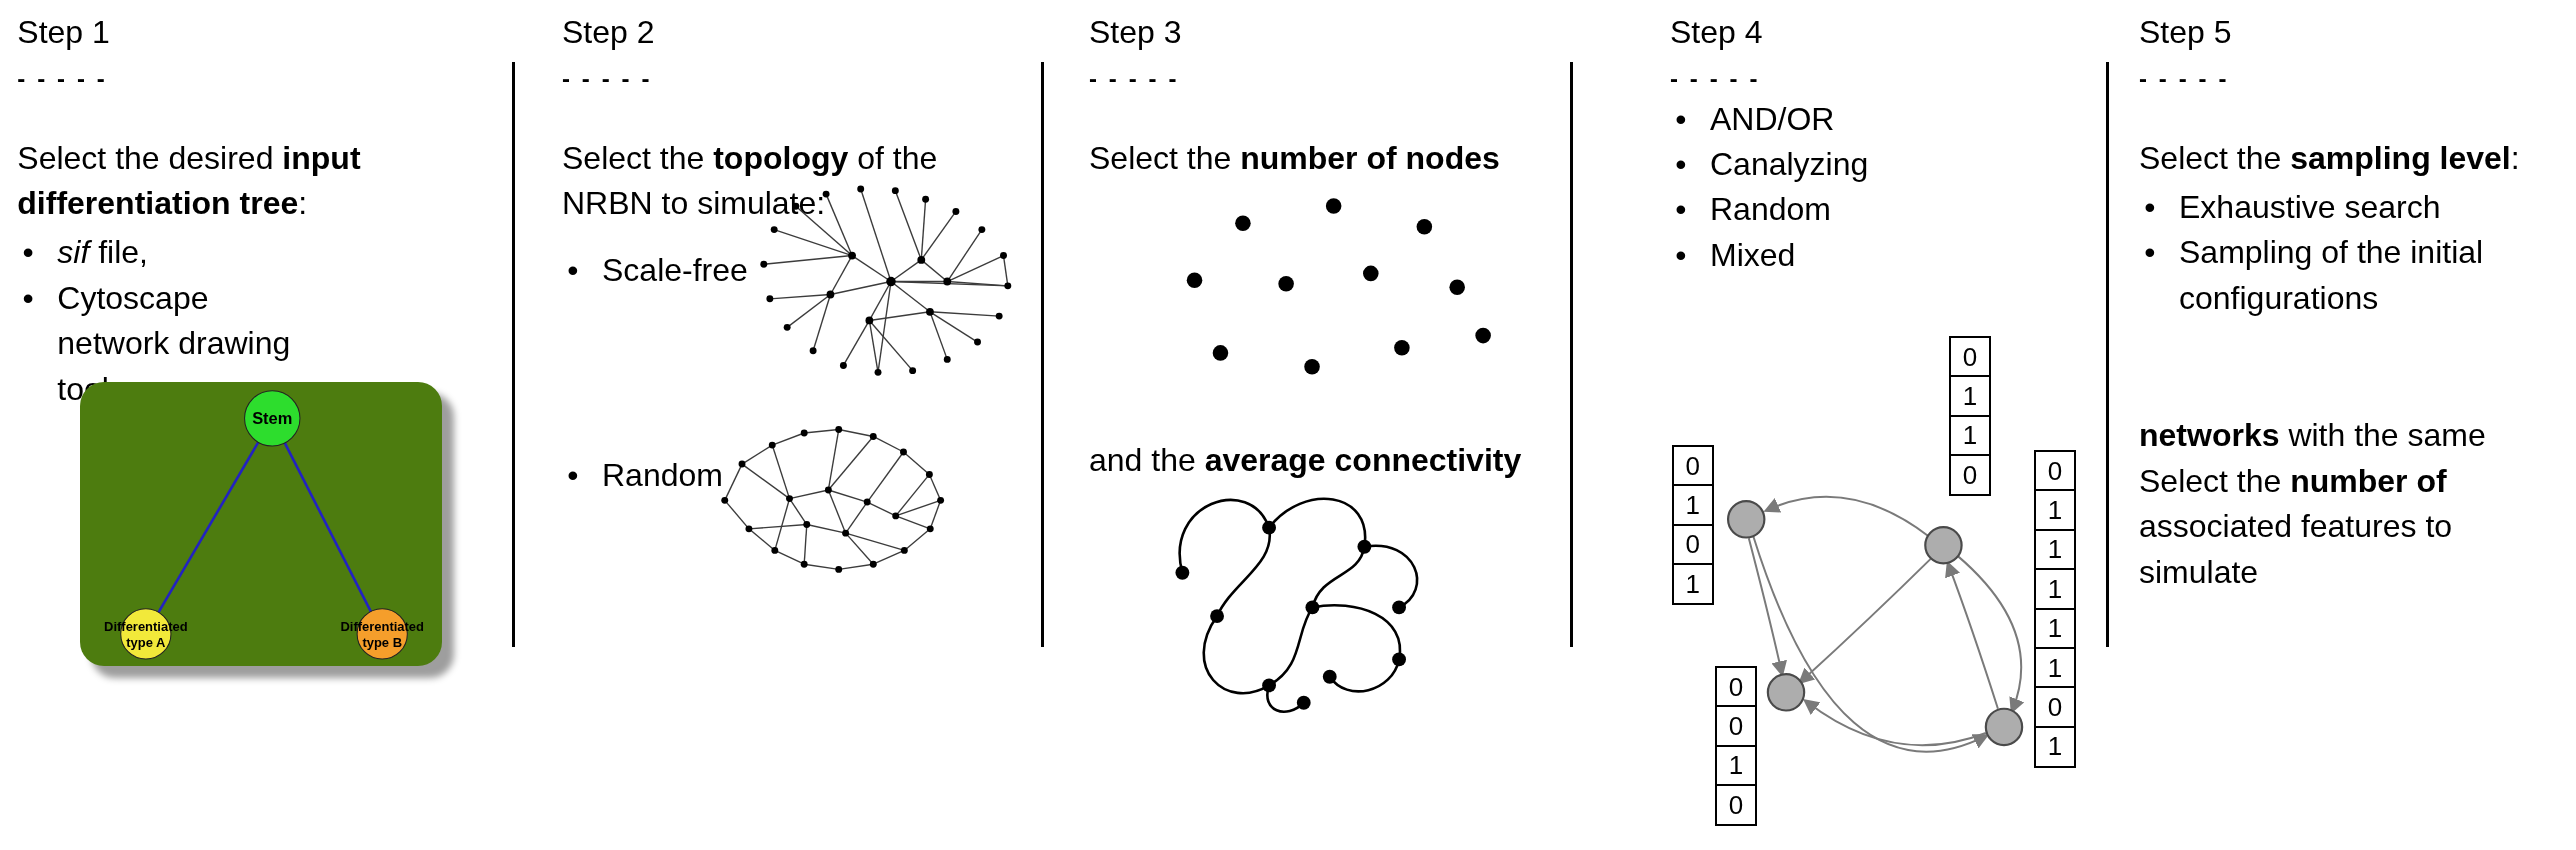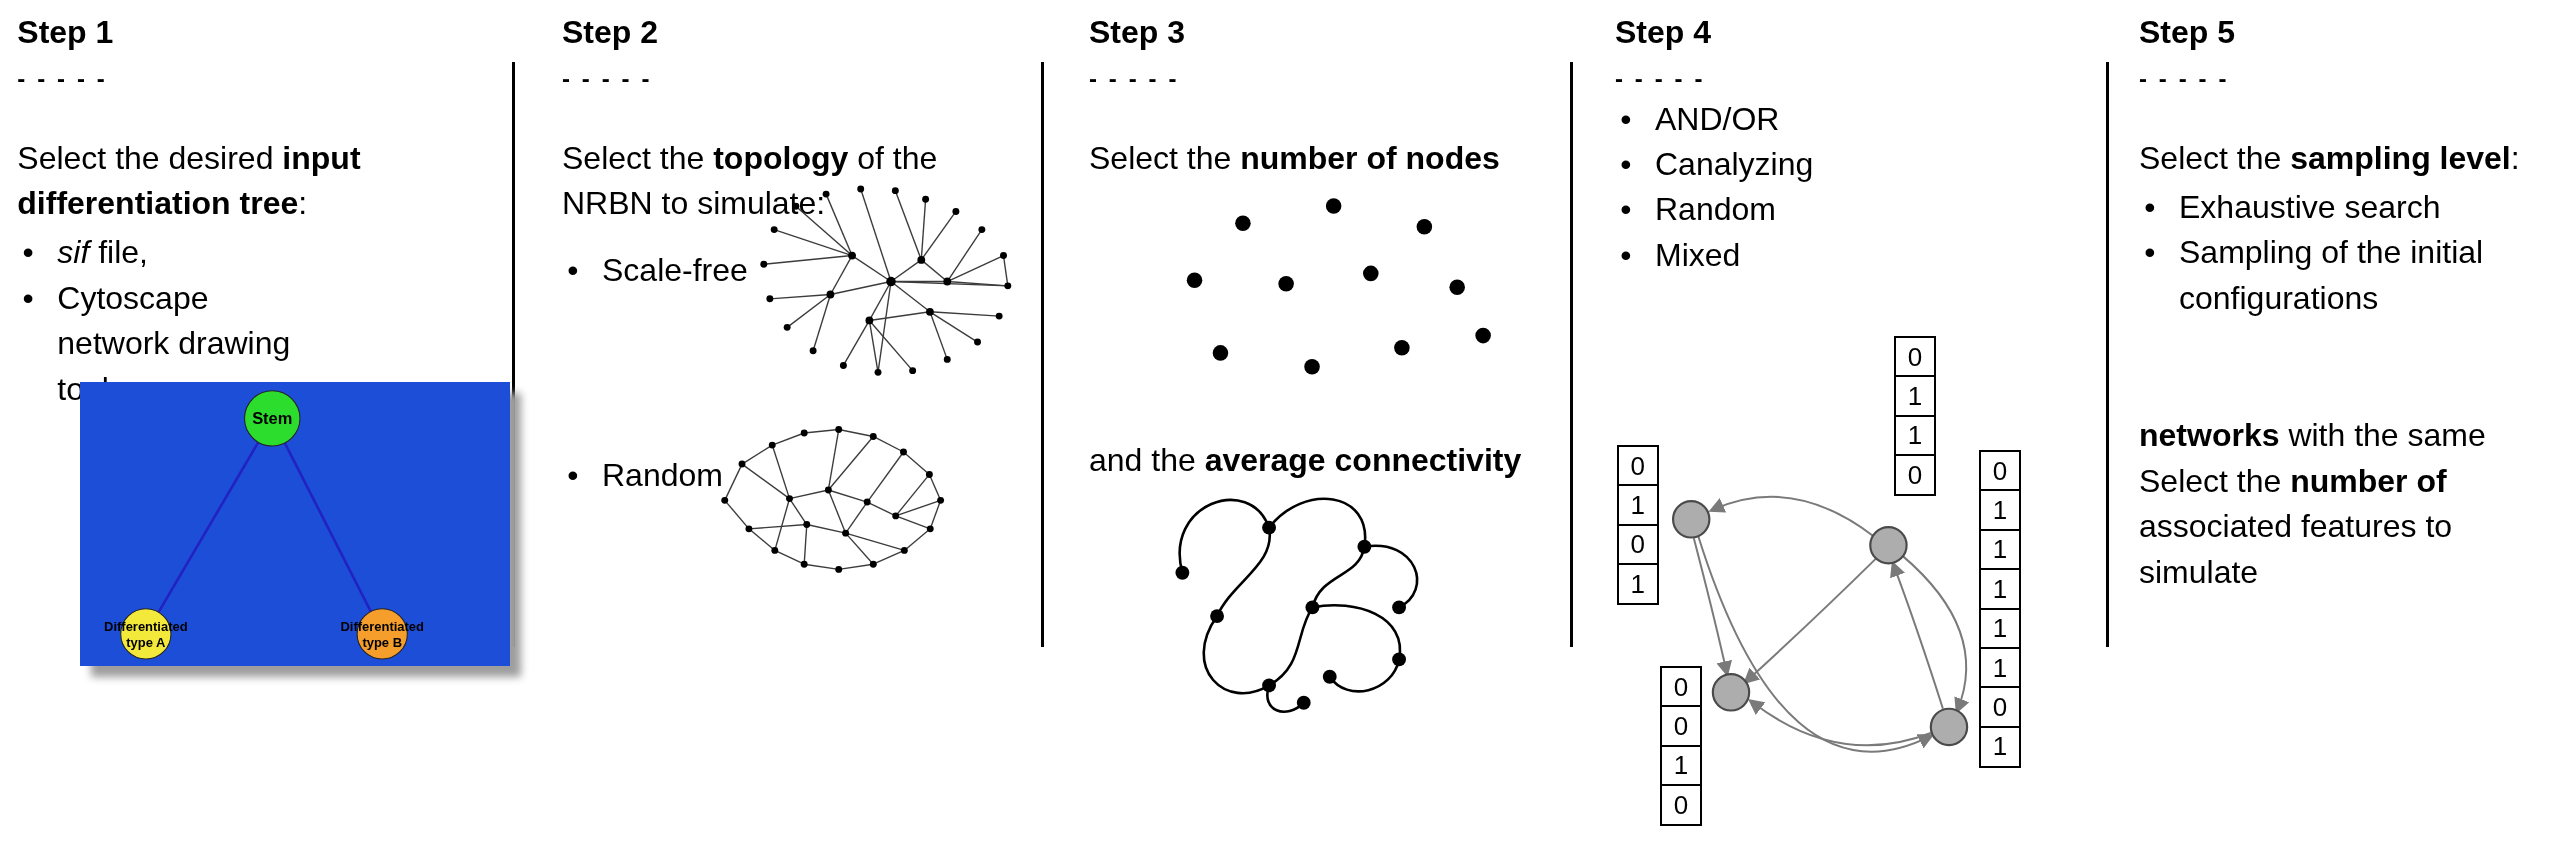--- a/index.html
+++ b/index.html
@@ -4,45 +4,45 @@
 <style>
   * { margin:0; padding:0; box-sizing:border-box; }
   html, body { width:2576px; height:851px; }
   body { background:#ffffff; font-family:"Liberation Sans", sans-serif; color:#000; }
   .canvas { position:relative; width:2576px; height:851px; background:#fff; overflow:hidden; }
 
   .col { position:absolute; top:0; }
   .col1 { left:17.3px;   width:389px; }
   .col2 { left:562px;  width:433px; }
   .col3 { left:1089px; width:472px; }
-  .col4 { left:1615px; width:440px; }
+  .col4 { left:1670px; width:440px; }
   .col5 { left:2139px; width:437px; }
 
   .sep { position:absolute; top:62px; height:585px; width:2.6px; background:#000; }
   .sep1 { left:512px; }  .sep2 { left:1041px; }  .sep3 { left:1570px; }  .sep4 { left:2106px; }
 
-  .step-title { font-size:32px; font-weight:700; margin-top:14px; }
+  .step-title { font-size:32px; font-weight:400; margin-top:14px; }
   .dashes { font-size:24px; font-weight:700; margin-top:14px; letter-spacing:2.6px; white-space:pre; }
 
   .intro, .line, .bullet, .para { font-size:32px; line-height:1.42; }
   .intro { margin-top:43px; }
   .line1 { margin-top:43px; }
   .line2 { margin-top:257px; }
   .bullets { margin-top:3.5px; }
   .bullets-s2 { margin-top:21px; }
   .bullet { display:flex; }
   .bullet .dot { flex:0 0 40px; padding-left:5.2px; }
   .bullet .txt { flex:1; }
   .col1 .bullet .txt { max-width:260px; }
   .bullet-random { margin-top:160px; }
   .para { margin-top:92px; }
 
   
-  .tree-box { position:absolute; left:63px; top:382px; width:430px; height:284px;
-              background:#1d4ed8; box-shadow:11.2px 11.2px 7.8px #9e9e9e; }
+  .tree-box { position:absolute; left:63px; top:382px; width:362px; height:284px;
+              background:#4d7c0f; box-shadow:11.2px 11.2px 7.8px #9e9e9e;border-radius:24px; }
   .tree-edge { stroke:#2222c2; stroke-width:3; }
   .node-stem { fill:#2ddd2d; stroke:#222; stroke-width:1.2; }
   .node-a { fill:#f2e93a; stroke:#222; stroke-width:1.2; }
   .node-b { fill:#f59e2b; stroke:#222; stroke-width:1.2; }
   .stem-label { font:700 19px "Liberation Sans", sans-serif; text-anchor:middle; fill:#000; }
   .small-label { font:700 15px "Liberation Sans", sans-serif; text-anchor:middle; fill:#000; }
 
   
   .sf-net  { position:absolute; left:186px; top:182px; }
   .rand-net{ position:absolute; left:145px; top:414px; }

